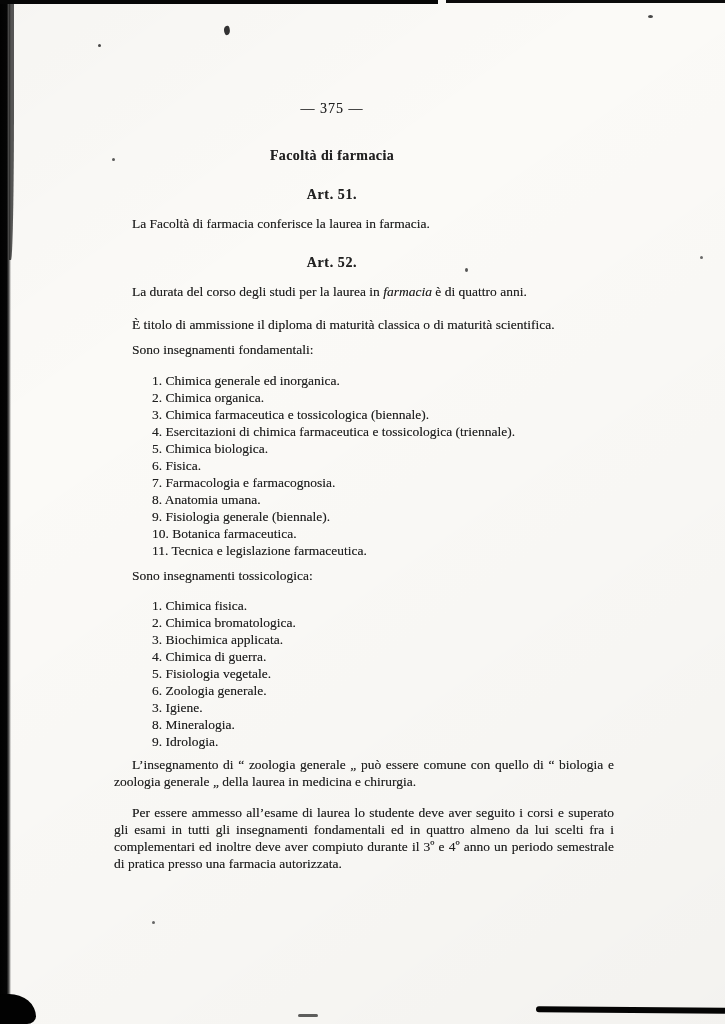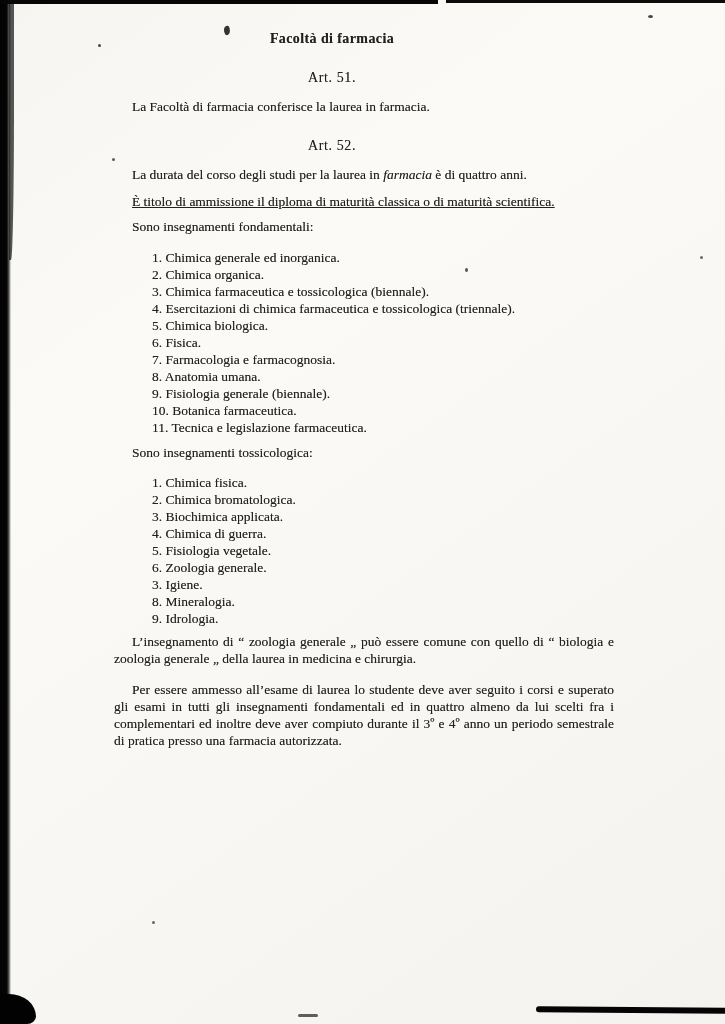--- a/index.html
+++ b/index.html
@@ -42,29 +42,28 @@
   }
   .heading {
     margin: 30px 0 0 0;
     font-size: 14px;
     font-weight: bold;
     letter-spacing: 0.4px;
   }
   .art-title {
     margin: 22px 0 0 0;
     font-size: 14px;
-    font-weight: normal;
+    font-weight: bold;
     letter-spacing: 0.6px;
   }
   .para {
     margin: 12px 0 0 0;
   }
   .para.no-gap {
-    margin-top: 10px;
-    text-decoration: underline;
+    margin-top: 16px;
   }
   .para.indent {
     text-indent: 18px;
   }
   .intro {
     margin-top: 8px;
     text-indent: 18px;
   }
   .list {
     margin-top: 1px;
@@ -133,20 +132,21 @@
 <div class="artifact speck speck-a"></div>
 <div class="artifact speck speck-b"></div>
 <div class="artifact speck speck-c"></div>
 <div class="artifact speck speck-d"></div>
 <div class="artifact speck speck-e"></div>
 <div class="artifact speck speck-f"></div>
 <div class="artifact speck speck-g"></div>
 
 <main class="content">
 
+  <div class="page-number centered">— 375 —</div>
 
   <h1 class="heading centered">Facoltà di farmacia</h1>
 
   <h2 class="art-title centered">Art. 51.</h2>
 
   <p class="para indent">La Facoltà di farmacia conferisce la laurea in farmacia.</p>
 
   <h2 class="art-title centered">Art. 52.</h2>
 
   <p class="para indent"><span>La durata del corso degli studi per la laurea in </span><em>farmacia</em><span> è di quattro anni.</span></p>

